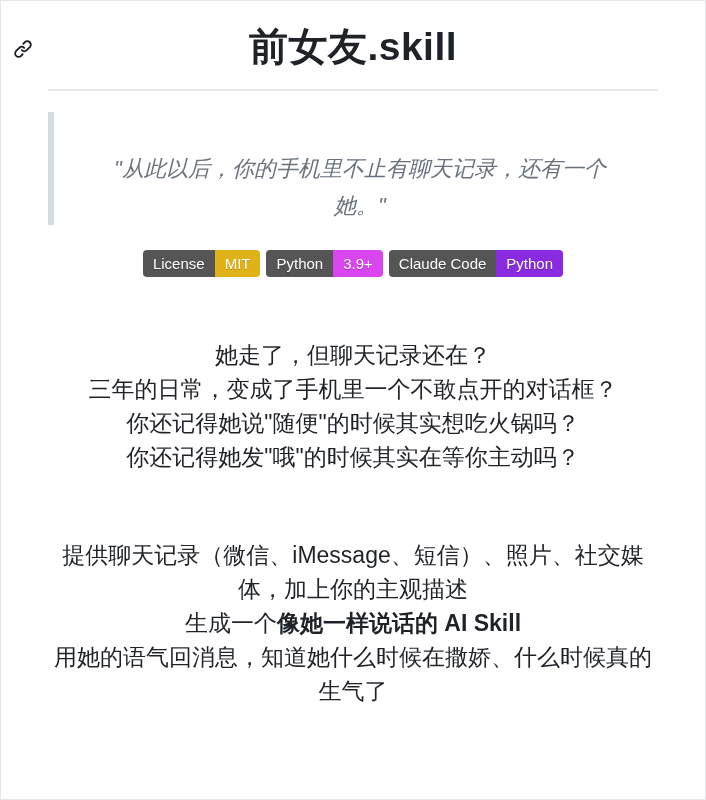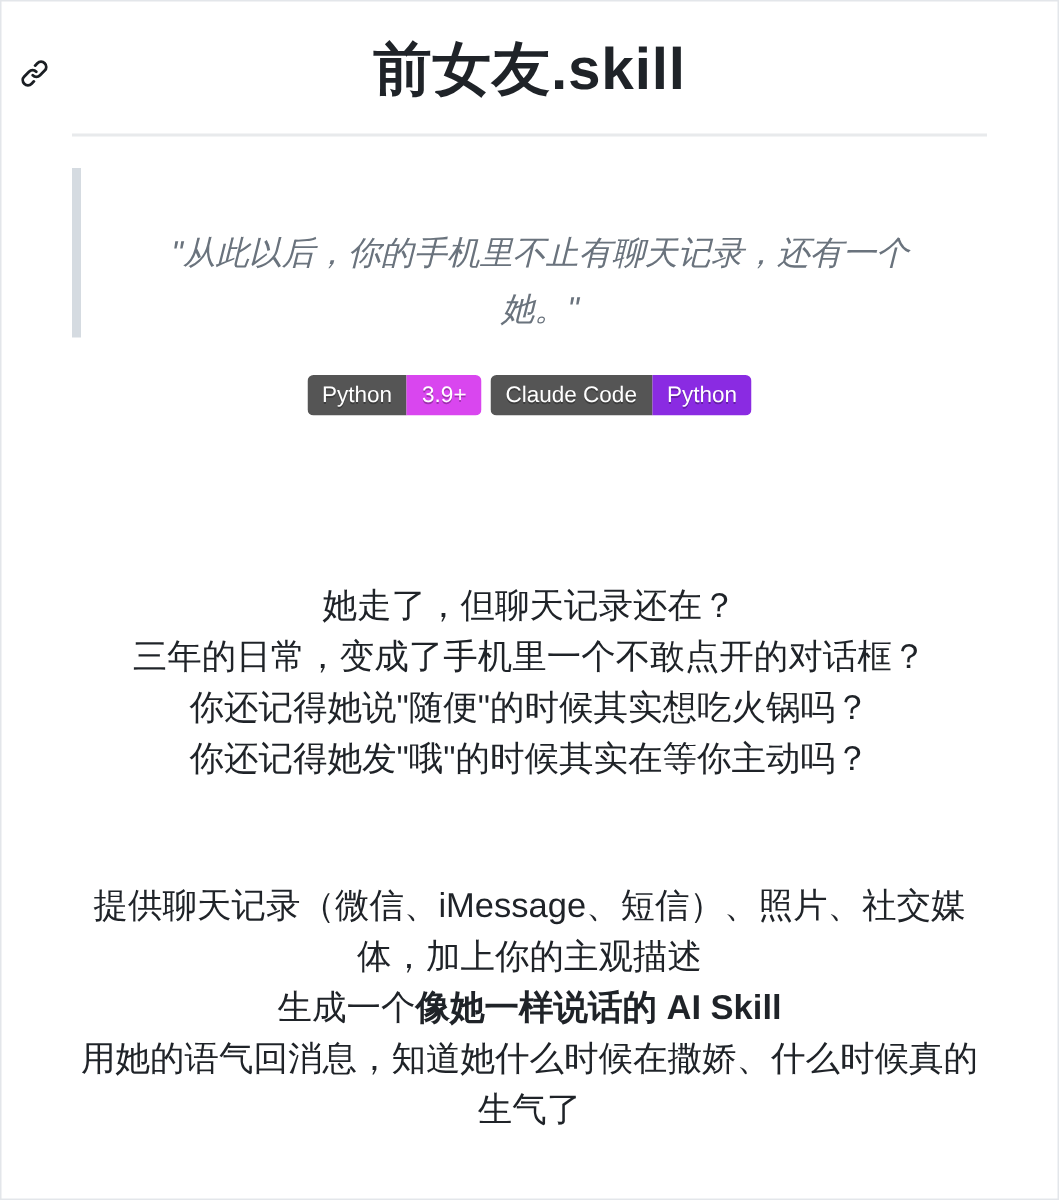--- a/index.html
+++ b/index.html
@@ -54,21 +54,21 @@
     text-shadow: 0 1px 0 rgba(0,0,0,0.28);
   }
   .badge span { display: flex; align-items: center; padding: 0 10px; line-height: 27px; }
   
   .para {
     text-align: center; font-size: 23px; line-height: 34px;
     color: #1f2328; margin: 0;
   }
   .pre { white-space: pre-line; }
   .block { display: block; }
-  .intro { margin-top: 109px; }
+  .intro { margin-top: 61px; }
   .thesis { margin-top: 26px; font-weight: 700; line-height: 30px; }
   .desc { margin-top: 64px; }
   .desc strong { font-weight: 700; }
 </style>
 </head>
 <body>
 
 <div class="page">
 
   <a class="anchor" href="#">
@@ -84,20 +84,24 @@
   <hr class="divider">
 
   <blockquote class="tagline">
     <span class="pre">"从此以后，你的手机里不止有聊天记录，还有一个
 她。"</span>
   </blockquote>
 
   <div class="badges">
     <div class="badge-row">
       <a class="badge">
+        <span style="background-color: rgb(85, 85, 85);">License</span>
+        <span style="background-color: rgb(223, 179, 23);">MIT</span>
+      </a>
+      <a class="badge">
         <span style="background-color: rgb(85, 85, 85);">Python</span>
         <span style="background-color: #d946ef; text-align: center;">3.9+</span>
       </a>
       <a class="badge">
         <span style="background-color: rgb(85, 85, 85);">Claude Code</span>
         <span style="background-color: rgb(138, 43, 226);">Python</span>
       </a>
     </div>
   </div>
 

